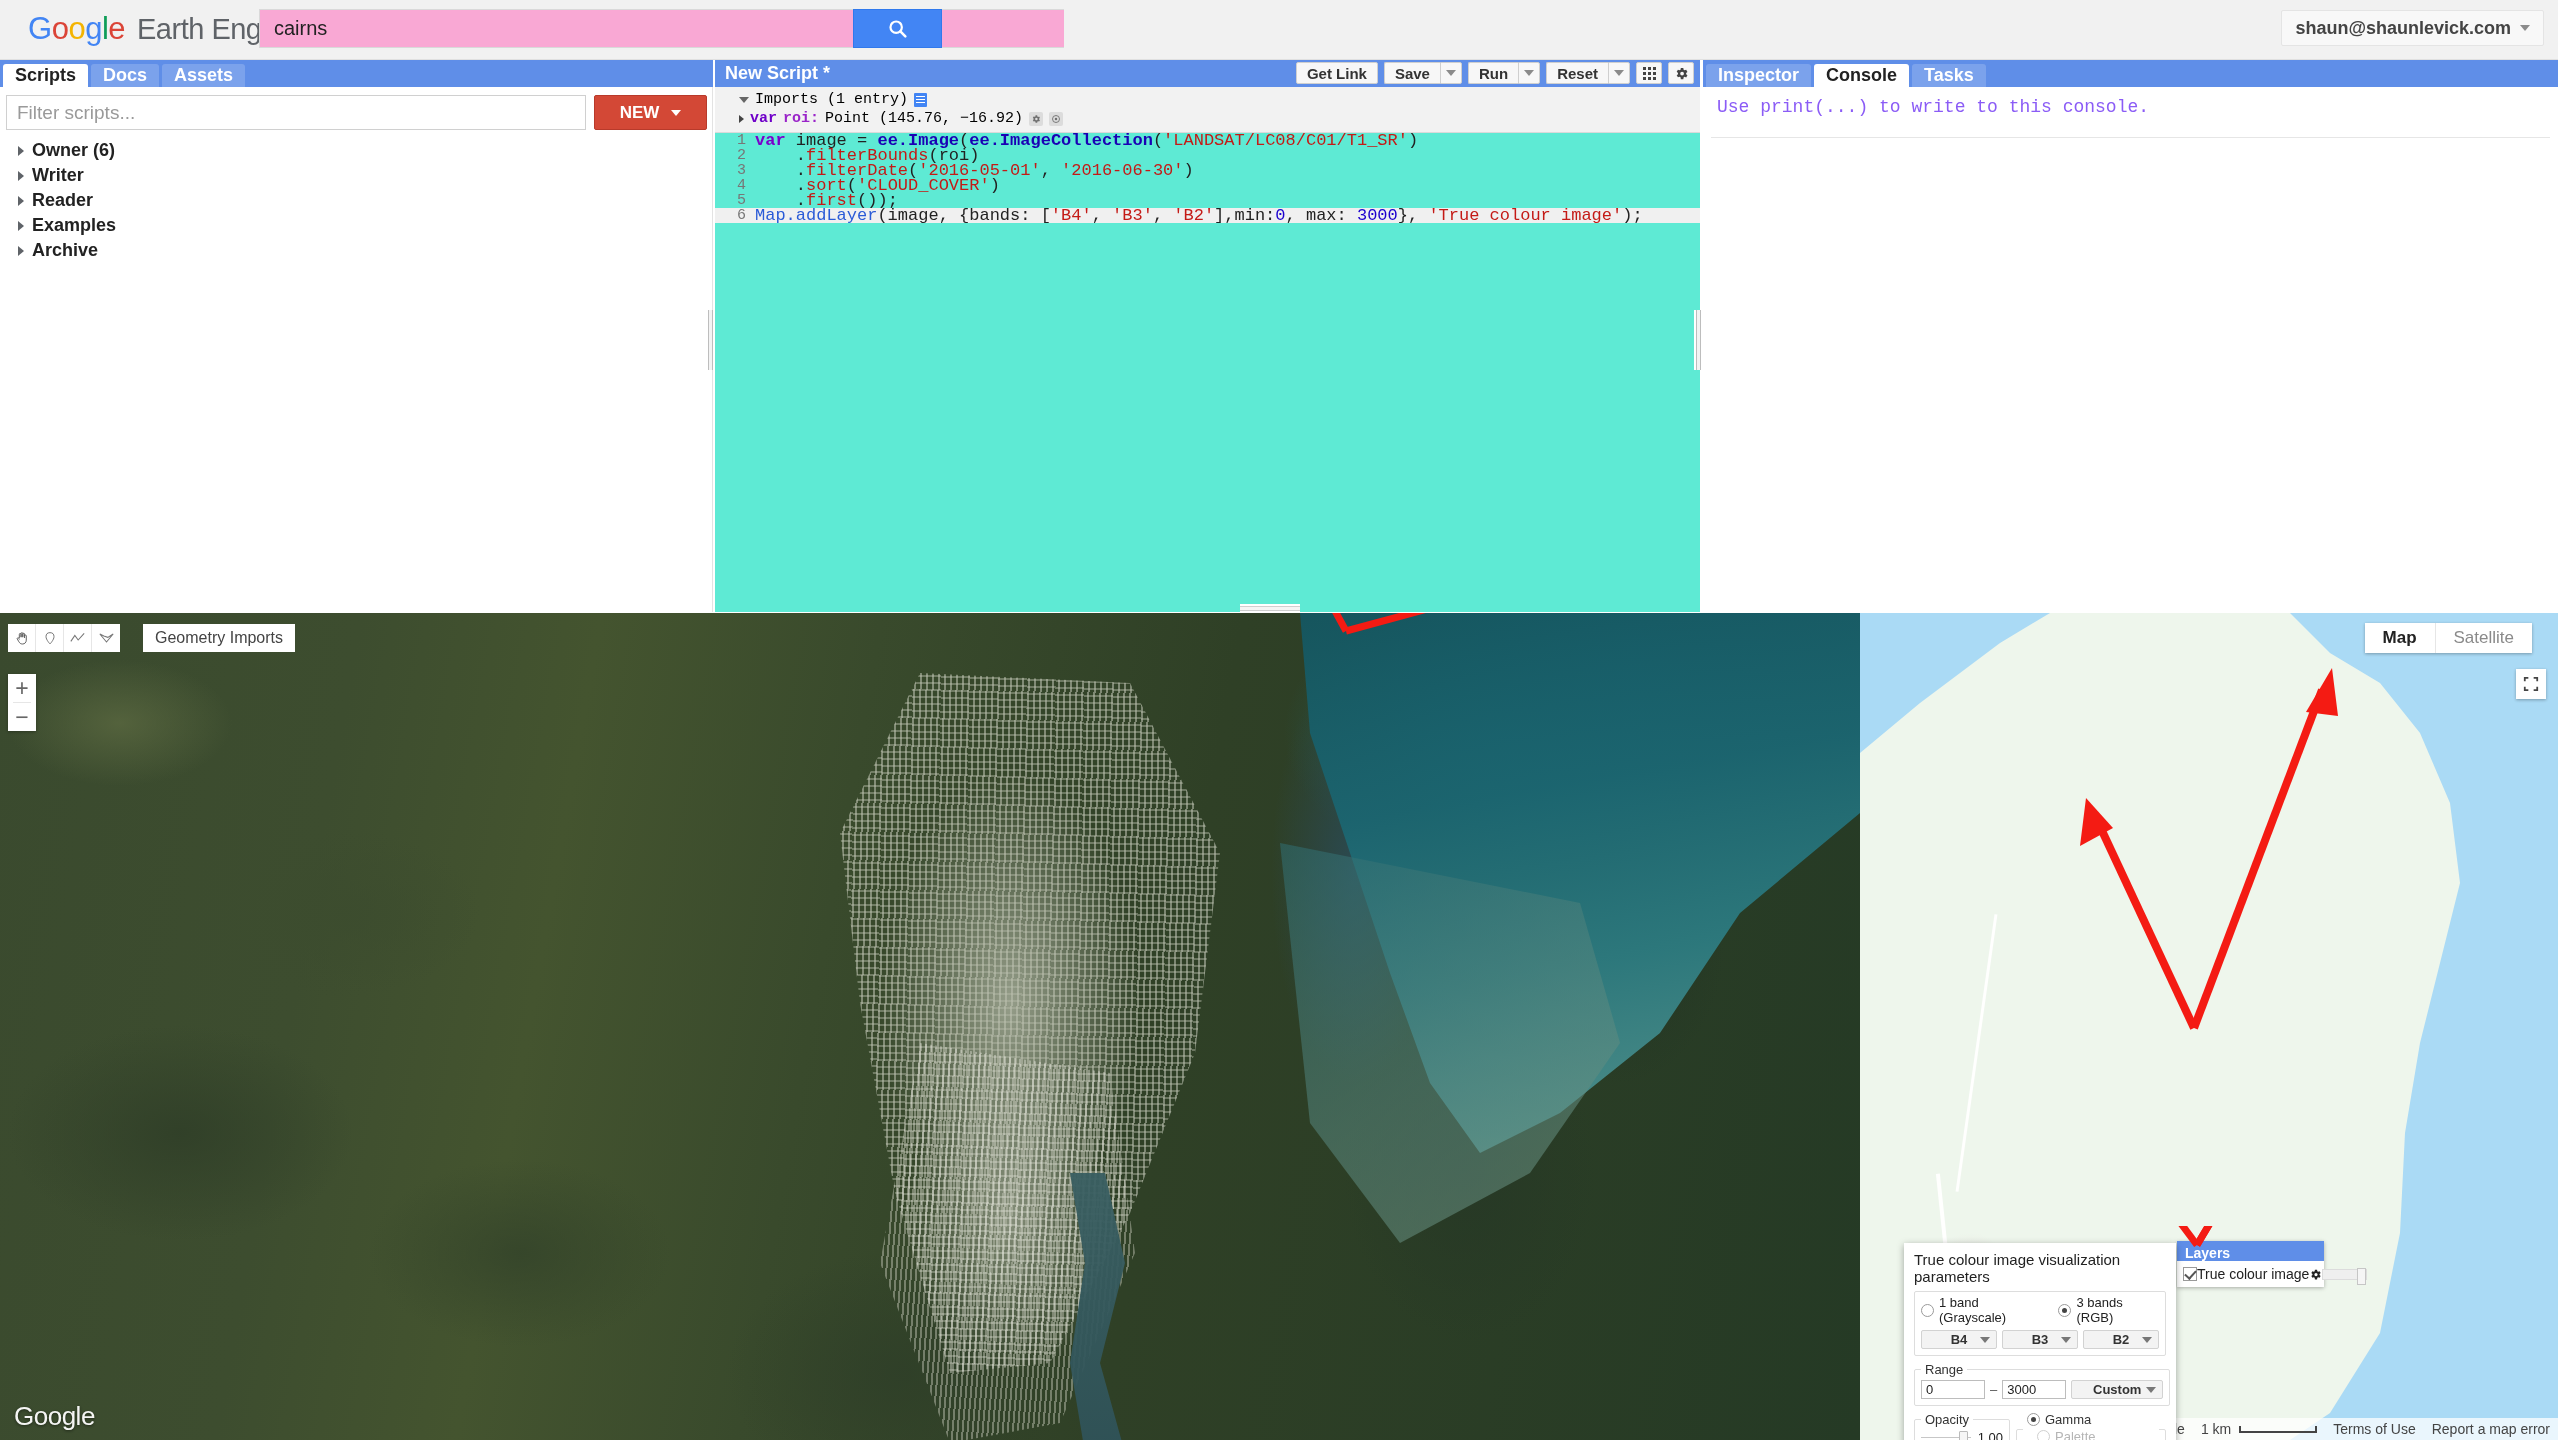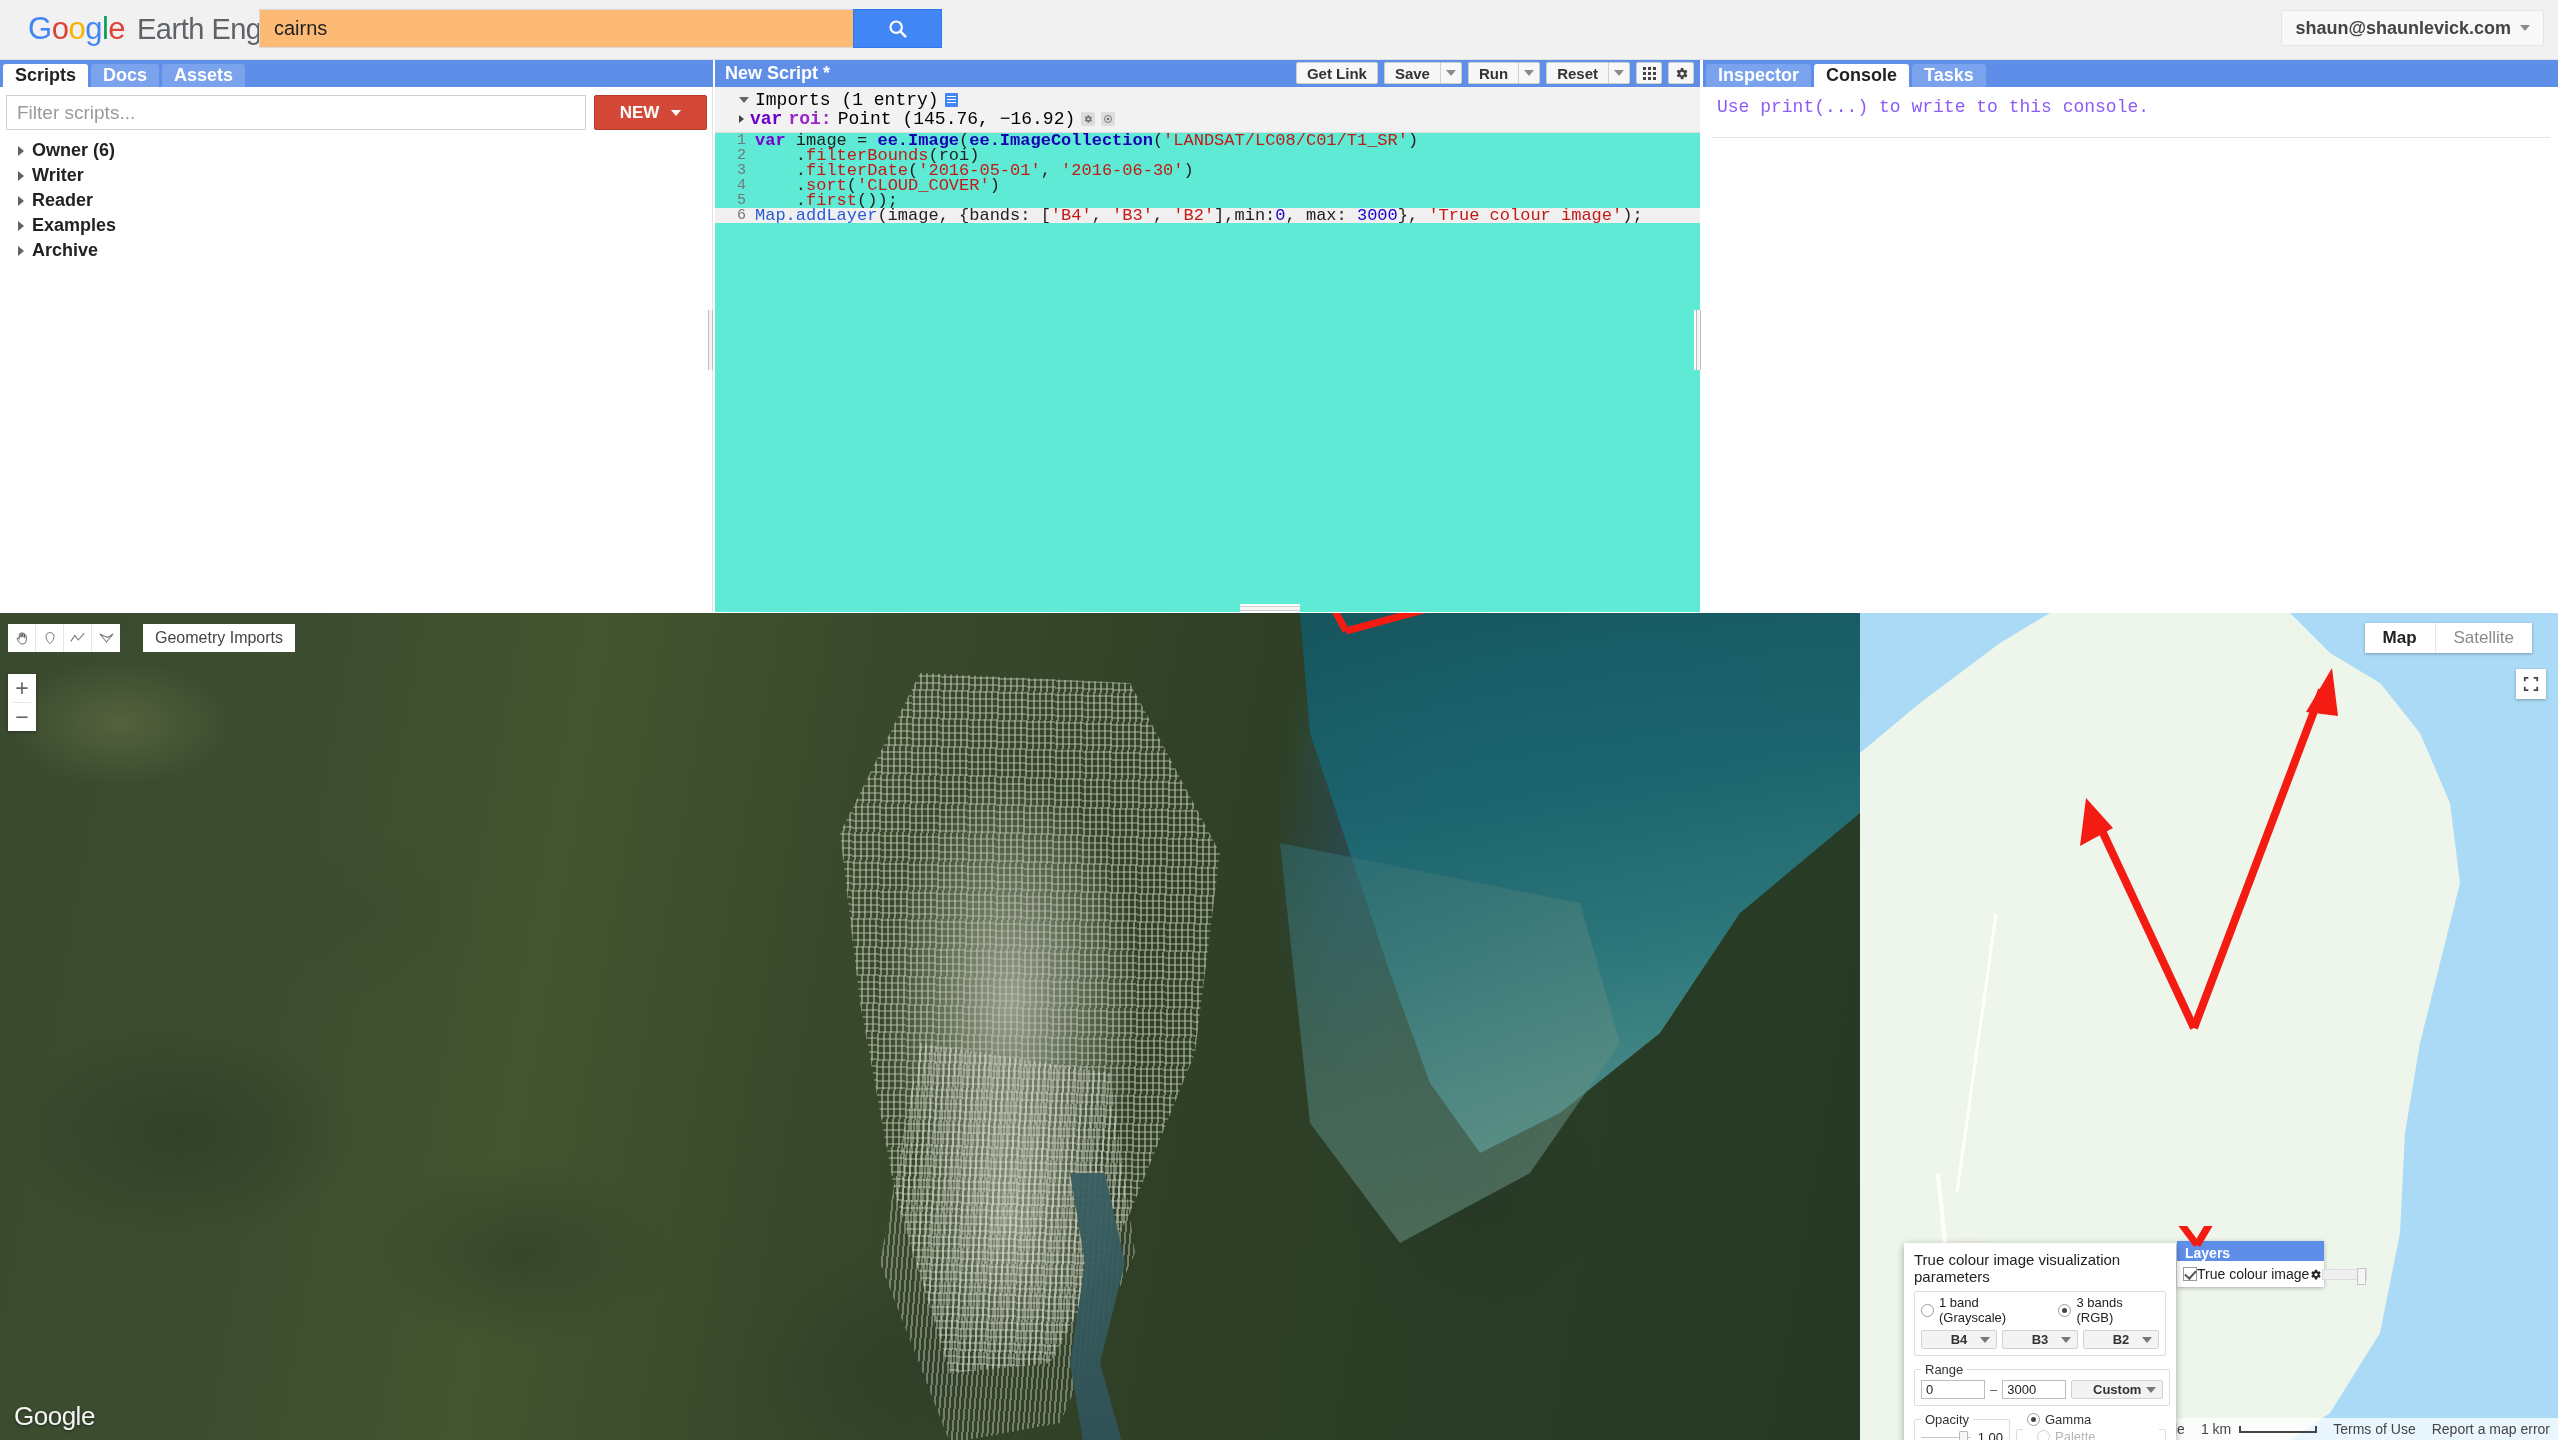--- a/index.html
+++ b/index.html
@@ -21,22 +21,22 @@
   #logo-wrap {
     position: absolute; left: 28px; top: 11px;
     display: flex; align-items: baseline;
     font-size: 31px; letter-spacing: -0.5px;
   }
   .g-logo { font-family: "Liberation Sans", sans-serif; font-size: 31px; }
   .g-b { color: #4285F4; } .g-r { color: #DB4437; } .g-y { color: #F4B400; } .g-g { color: #0F9D58; }
   #product-name { color: #5f6368; font-size: 29px; margin-left: 12px; font-weight: 400; }
 
   #search-box {
-    position: absolute; left: 259px; top: 9px; width: 683px; height: 39px;
-    background: #fdba74; border: 1px solid #d9d9d9; border-right: none;
+    position: absolute; left: 259px; top: 9px; width: 805px; height: 39px;
+    background: #f9a8d4; border: 1px solid #d9d9d9; border-right: none;
     display: flex; align-items: center;
   }
   #search-input {
     border: none; outline: none; width: 100%; height: 100%;
     padding: 0 14px; font-size: 20px; color: #222;
     font-family: "Liberation Sans", sans-serif; background: transparent;
   }
   #search-btn {
     position: absolute; left: 853px; top: 9px; width: 89px; height: 39px;
     background: #4285F4; border: 1px solid #3079ed;
@@ -135,21 +135,21 @@
   .tb-split { display: flex; border-radius: 6px; }
   .tb-split .tb-btn:first-child { border-radius: 2px 0 0 2px; border-right: none; }
   .tb-split .tb-arrow {
     width: 22px; border-radius: 0 2px 2px 0; padding: 0;
   }
   .tb-icon { width: 26px; padding: 0; }
 
   #imports-block {
     background: #f2f2f2; border-bottom: 1px solid #dadada;
     padding: 3px 0 4px 0;
-    font-family: "Liberation Mono", monospace; font-size: 18px;
+    font-family: "Liberation Mono", monospace; font-size: 15px;
   }
   .imp-row { display: flex; align-items: center; height: 19px; padding-left: 24px; gap: 6px; }
   .tri-down { width: 0;height:0;border-left:5px solid transparent;border-right:5px solid transparent;border-top:6px solid #666; }
   .tri-right { width: 0;height:0;border-top:4px solid transparent;border-bottom:4px solid transparent;border-left:5px solid #444; margin-left:10px;}
   .imp-icon-blue {
     width: 13px; height: 14px; background: #4285F4; border-radius: 1px;
     position: relative;
   }
   .imp-icon-blue::after {
     content:""; position:absolute; left:2px; top:3px; width:9px; height:1.5px;

